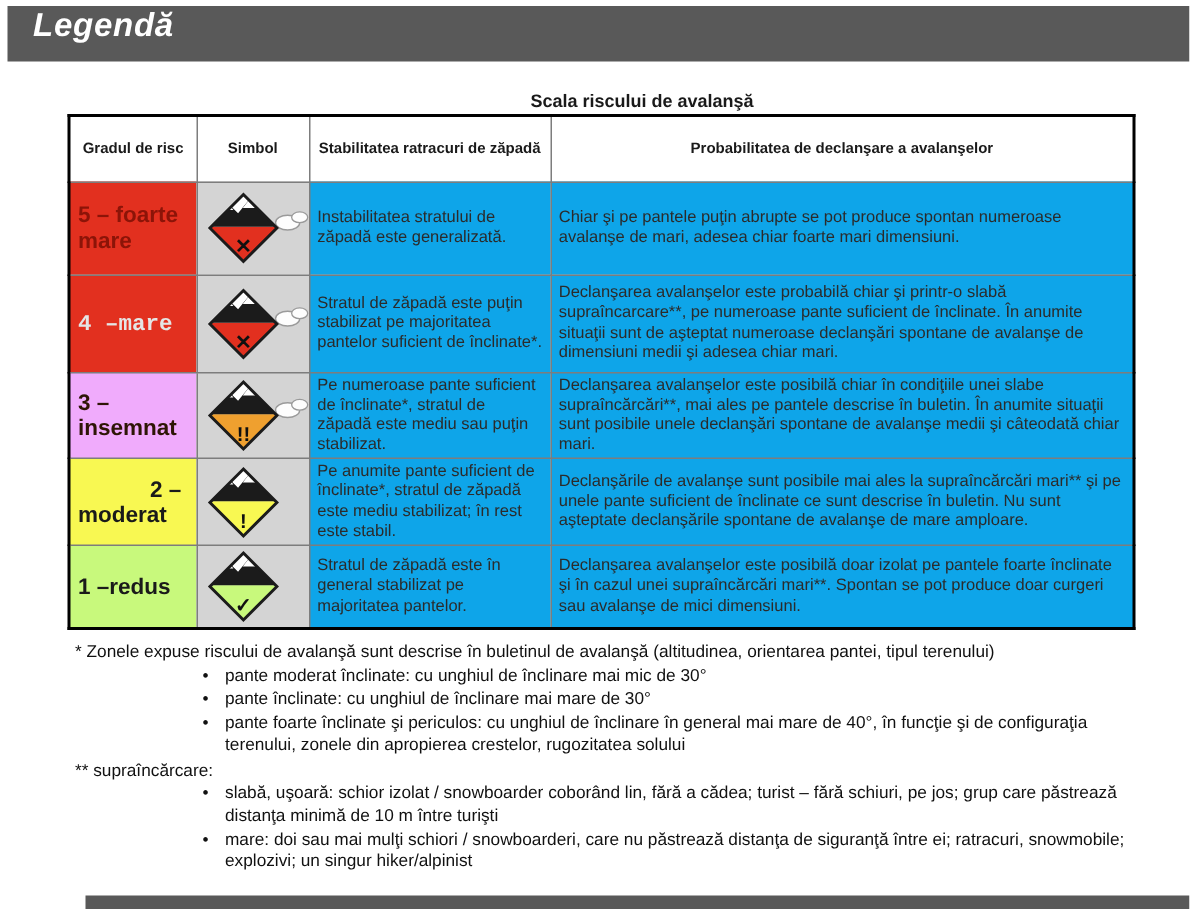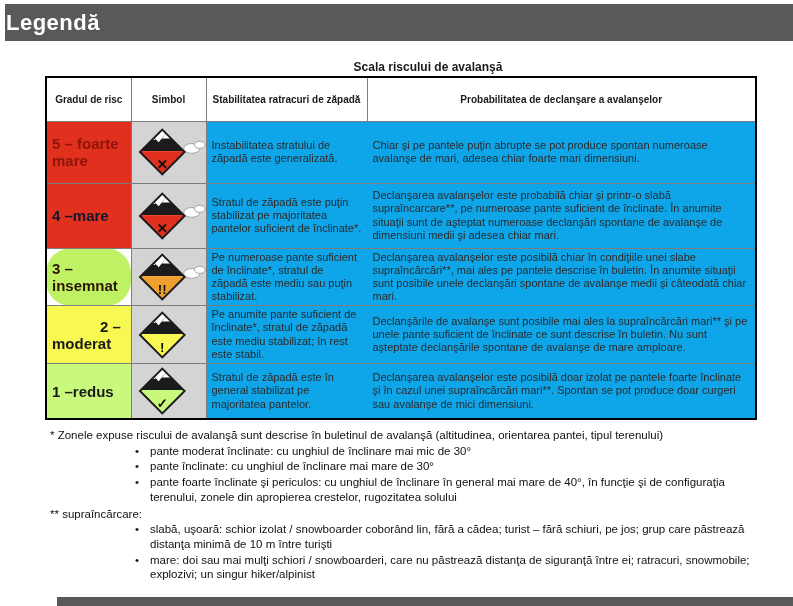--- a/index.html
+++ b/index.html
@@ -8,22 +8,23 @@
     width:793px; height:606px;
     background:#fff;
     font-family:"Liberation Sans", sans-serif;
     position:relative;
     overflow:hidden;
     color:#1a1a1a;
   }
   .top-bar {
     position:absolute; left:5px; top:4px; right:0; height:37px;
     background:#595959;
-    display:flex; align-items:center;
-    padding-left:1px;
+    display:flex; align-items:flex-start;
+    padding-left:17px;
+    font-style:italic;
   }
   .top-bar .title {
     color:#ffffff; font-size:22px; font-weight:bold; letter-spacing:0.5px;
   }
   .bottom-bar {
     position:absolute; left:57px; right:0; top:597px; height:9px;
     background:#595959;
   }
   .content { position:absolute; left:45px; top:60px; width:766px; }
   .table-title {
@@ -111,21 +112,21 @@
             <polygon points="28,3 53,28 28,53 3,28" fill="none" stroke="#1b1b1b" stroke-width="2.2"></polygon>
             <text x="28" y="47" text-anchor="middle" font-size="15" font-weight="bold" fill="#101010">✕</text>
           </svg>
         </td>
         <td class="desc">Instabilitatea stratului de zăpadă este generalizată.</td>
         <td class="desc">Chiar şi pe pantele puţin abrupte se pot produce spontan numeroase avalanşe de mari, adesea chiar foarte mari dimensiuni.</td>
       </tr>
 
       <tr class="r1">
         <td class="grade" style="background-color: rgb(226, 48, 31);">
-          <span style="color: #0f172a;">4 –mare</span>
+          <span style="color: #e5e5e5; font-family: Liberation Mono, monospace;">4 –mare</span>
         </td>
         <td class="symbol">
           <svg class="hazard" viewBox="0 0 80 56">
             <defs>
                 <clipPath id="dclip1">
                   <polygon points="28,3 53,28 28,53 3,28"></polygon>
                 </clipPath>
               </defs>
             <g data-cloud="true">
               <ellipse cx="61" cy="24" rx="9" ry="5.5" fill="#fdfdfd" stroke="#9a9a9a" stroke-width="1"></ellipse>
@@ -140,21 +141,21 @@
             </g>
             <polygon points="28,3 53,28 28,53 3,28" fill="none" stroke="#1b1b1b" stroke-width="2.2"></polygon>
             <text x="28" y="47" text-anchor="middle" font-size="15" font-weight="bold" fill="#101010">✕</text>
           </svg>
         </td>
         <td class="desc">Stratul de zăpadă este puţin stabilizat pe majoritatea pantelor suficient de înclinate*.</td>
         <td class="desc">Declanşarea avalanşelor este probabilă chiar şi printr-o slabă supraîncarcare**, pe numeroase pante suficient de înclinate. În anumite situaţii sunt de aşteptat numeroase declanşări spontane de avalanşe de dimensiuni medii şi adesea chiar mari.</td>
       </tr>
 
       <tr class="r2">
-        <td class="grade" style="background-color: #bef264; border-radius: 25px;">
+        <td class="grade" style="background-color: #f0abfc;">
           <span style="color: rgb(46, 21, 5);">3 – insemnat</span>
         </td>
         <td class="symbol">
           <svg class="hazard" viewBox="0 0 80 56">
             <defs>
                 <clipPath id="dclip2">
                   <polygon points="28,3 53,28 28,53 3,28"></polygon>
                 </clipPath>
               </defs>
             <g data-cloud="true">

